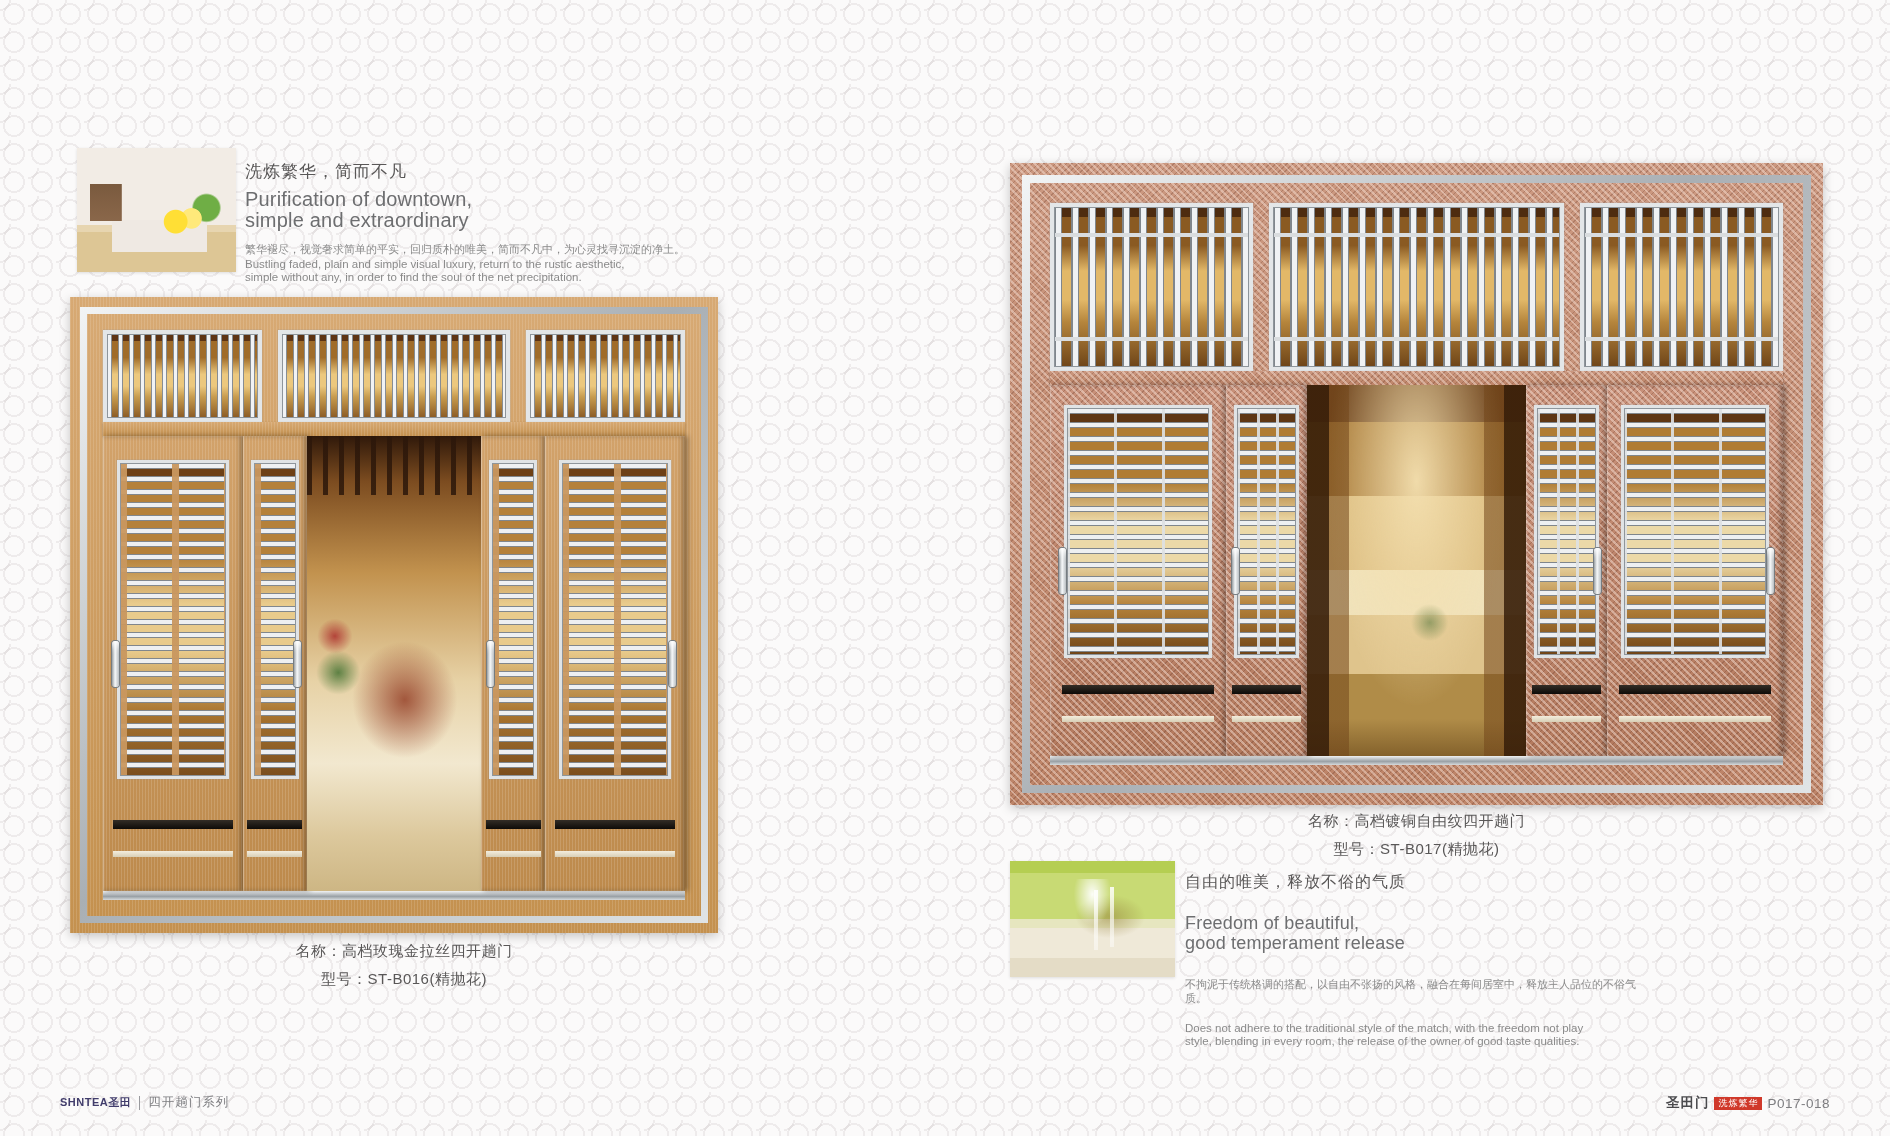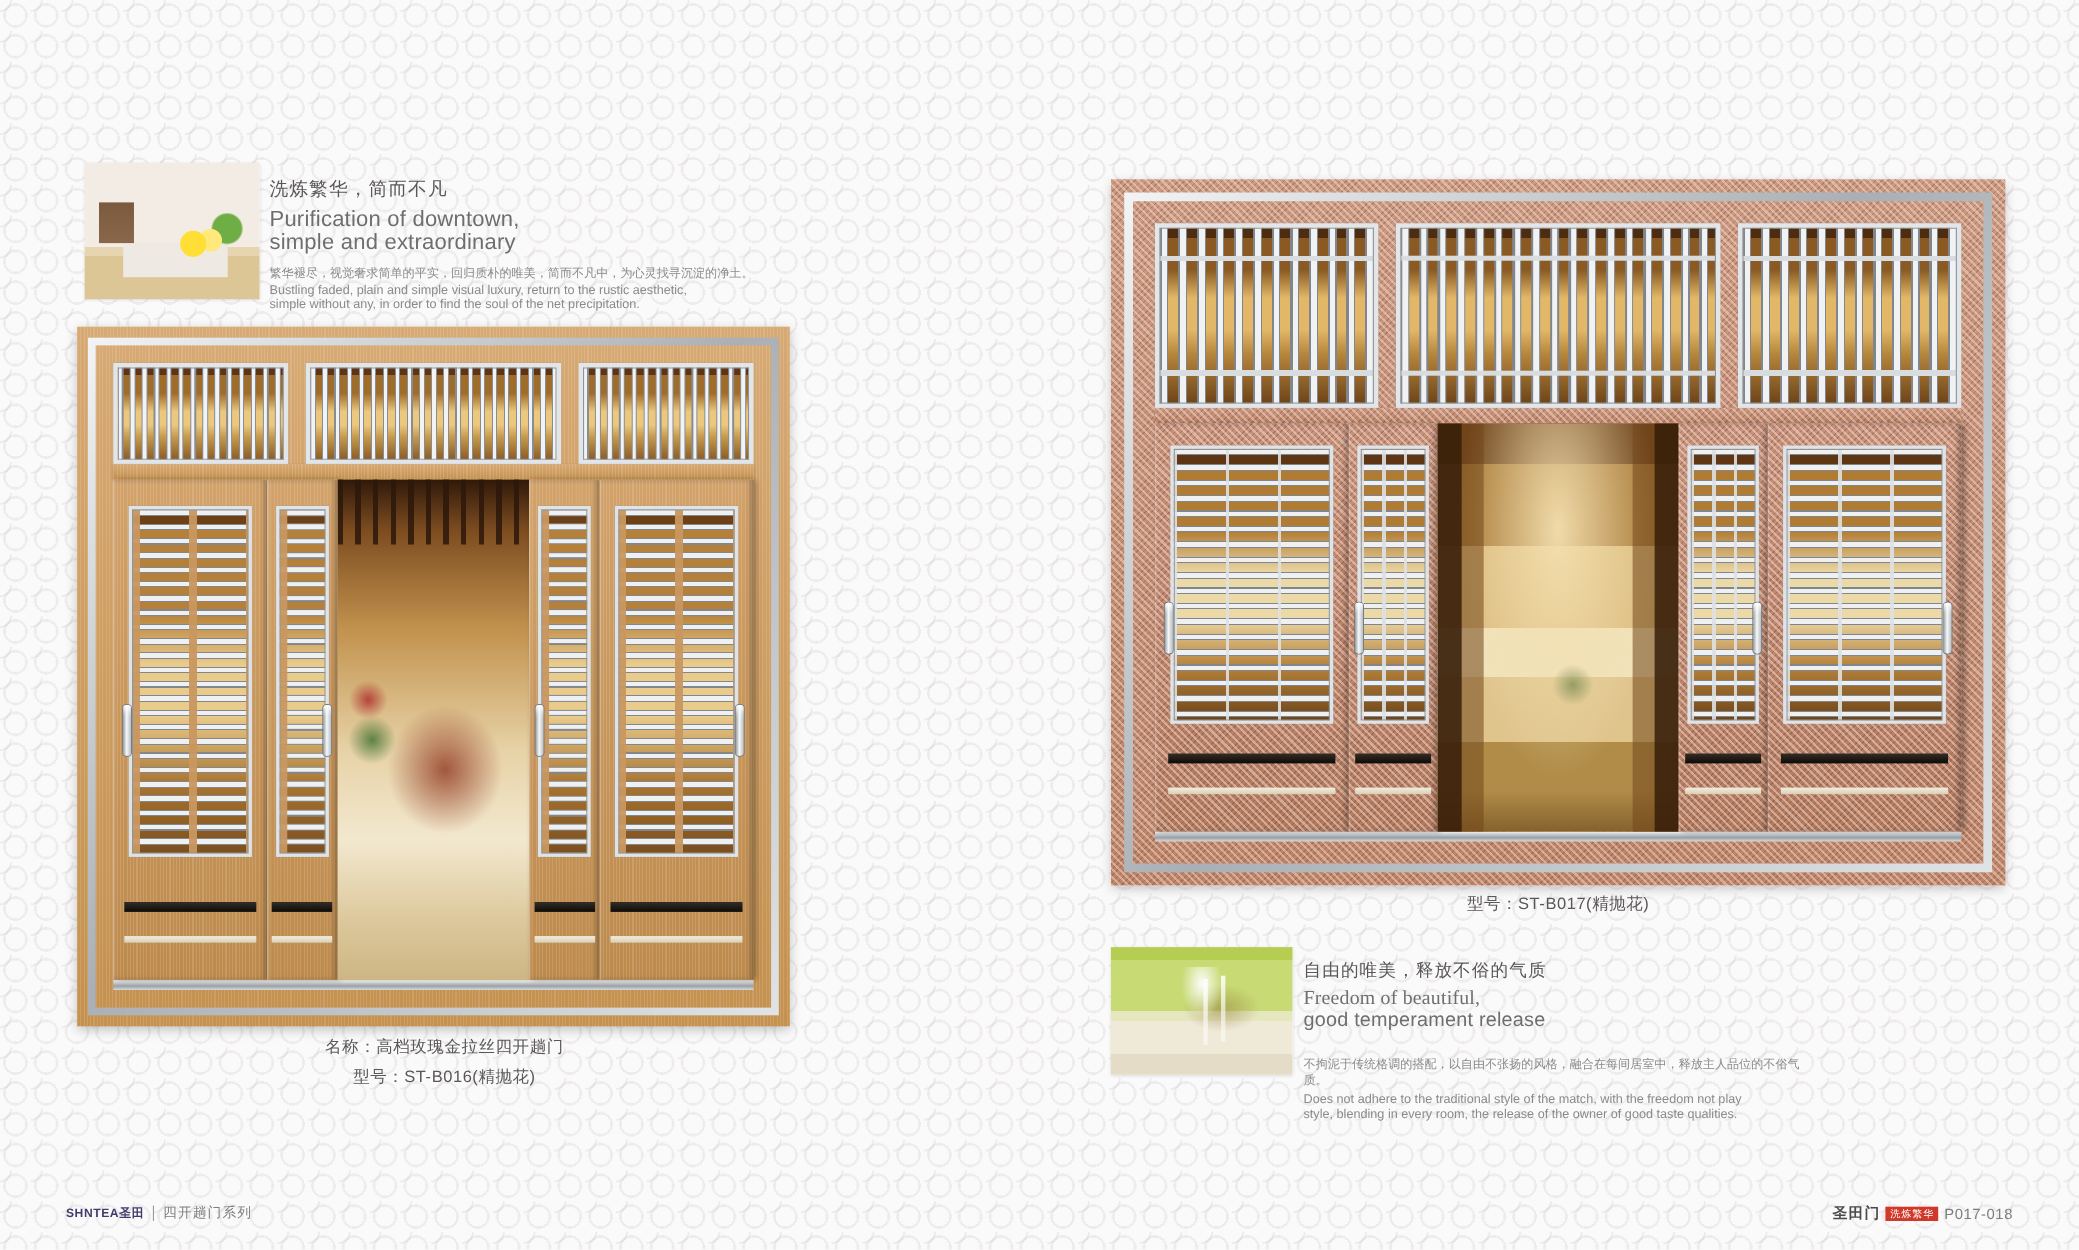--- a/index.html
+++ b/index.html
@@ -268,31 +268,32 @@
             <div class="kick2"></div>
             <div class="handle h-right"></div>
           </div>
         </div>
         <div class="sill"></div>
       </div>
     </div>
   </div>
 
   <div class="caption" style="left:1010px; top:812px; width:813px;">
+    <div>名称：高档镀铜自由纹四开趟门</div>
     <div>型号：ST-B017(精抛花)</div>
   </div>
 
   <div class="photo-wineglasses"></div>
 
   <div style="position:absolute; left:1185px; top:872px;">
     <div class="cn-title" style="font-size:16px;">自由的唯美，释放不俗的气质</div>
-    <div class="en-title" style="margin-top:4px; font-size:18px; line-height:20px;font-family:Liberation Serif, serif;">Freedom of beautiful,</div>
+    <div class="en-title" style="margin-top:20px; font-size:18px; line-height:20px;">Freedom of beautiful,</div>
     <div class="en-title" style="font-size:18px; line-height:20px;">good temperament release</div>
     <div class="cn-body" style="margin-top:24px; width:470px;">不拘泥于传统格调的搭配，以自由不张扬的风格，融合在每间居室中，释放主人品位的不俗气质。</div>
-    <div class="en-body" style="margin-top:5px;">Does not adhere to the traditional style of the match, with the freedom not play</div>
+    <div class="en-body" style="margin-top:17px;">Does not adhere to the traditional style of the match, with the freedom not play</div>
     <div class="en-body">style, blending in every room, the release of the owner of good taste qualities.</div>
   </div>
 
   <div class="footer-left">
     <span class="logo">SHNTEA圣田</span>
     <span class="footer-divider"></span>
     <span class="series">四开趟门系列</span>
   </div>
 
   <div class="footer-right">

